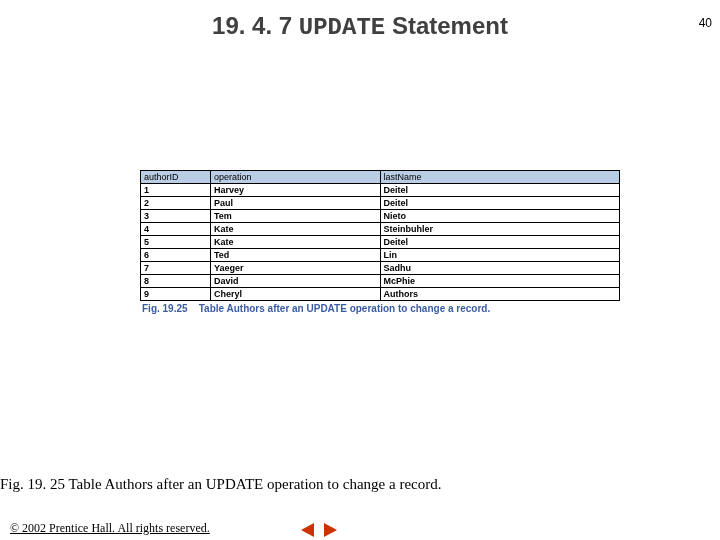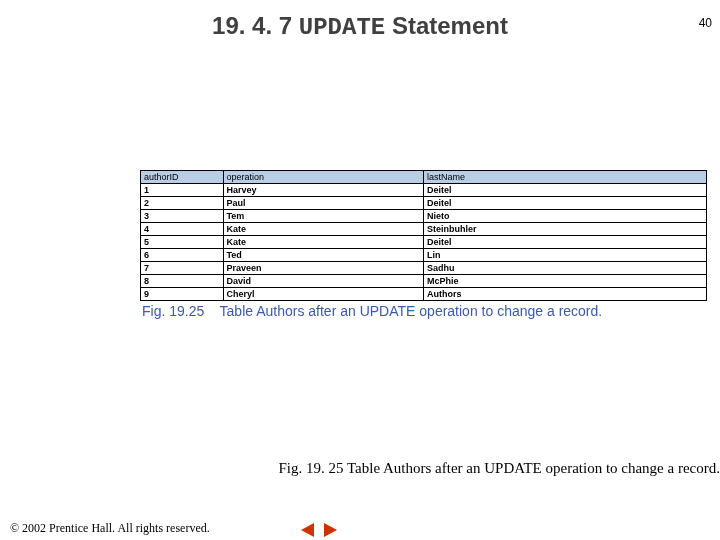--- a/index.html
+++ b/index.html
@@ -1,30 +1,30 @@
 <!DOCTYPE html>
 <html><head>
 <meta charset="utf-8">
 <style>
   * { box-sizing: border-box; margin: 0; padding: 0; }
   html, body { width: 720px; height: 540px; background: #fff; font-family: "Times New Roman", Times, serif; color: #000; }
   .slide { position: relative; width: 720px; height: 540px; }
   .page-num { position: absolute; top: 4px; right: 8px; font-family: Arial, sans-serif; font-size: 12px; color: #000; }
   .title { text-align: center; margin-top: 12px; font-weight: bold; font-family: Arial, sans-serif; font-size: 24px; color: #404040; }
   .title .kw { font-family: "Courier New", monospace; }
-  .figure-wrap { position: absolute; left: 140px; top: 158px; width: 567px; }
+  .figure-wrap { position: absolute; left: 140px; top: 158px; width: 480px; }
   table.data { border-collapse: collapse; width: 100%; font-family: Arial, sans-serif; font-size: 9px; }
   table.data th { background: #b9cde5; border: 1px solid #000; text-align: left; padding: 1px 3px; font-weight: normal; }
   table.data td { border: 1px solid #000; padding: 1px 3px; font-weight: bold; }
   col.c1 { width: 70px; }
   col.c2 { width: 170px; }
   col.c3 { width: 240px; }
-  .fig-cap-inner { font-family: Arial, sans-serif; font-size: 14px; font-weight: normal; color: #3b5ba5; padding: 2px 0 0 2px; }
-  .caption { position: absolute; left: 0; right: 0; top: 448px; text-align: right; font-size: 15px; }
-  .footer { position: absolute; left: 10px; bottom: 16px; font-size: 12px; }
+  .fig-cap-inner { font-family: Arial, sans-serif; font-size: 10px; font-weight: bold; color: #3b5ba5; padding: 2px 0 0 2px; }
+  .caption { position: absolute; left: 0; right: 0; top: 464px; text-align: left; font-size: 15px; }
+  .footer { position: absolute; left: 10px; bottom: 16px; font-size: 12px; text-decoration: underline; }
   .nav { position: absolute; left: 300px; bottom: 14px; display: flex; gap: 6px; }
   .tri-left, .tri-right { width: 16px; height: 16px; display: inline-block; }
   .tri-left svg, .tri-right svg { width: 16px; height: 16px; }
 </style>
 </head>
 <body>
 
 <div class="slide">
 
   <div class="page-num">40</div>
@@ -75,21 +75,21 @@
             <td>Kate</td>
             <td>Deitel</td>
           </tr>
           <tr>
             <td>6</td>
             <td>Ted</td>
             <td>Lin</td>
           </tr>
           <tr>
             <td>7</td>
-            <td>Praveen</td>
+            <td>Yaeger</td>
             <td>Sadhu</td>
           </tr>
           <tr>
             <td>8</td>
             <td>David</td>
             <td>McPhie</td>
           </tr>
           <tr>
             <td>9</td>
             <td>Cheryl</td>

